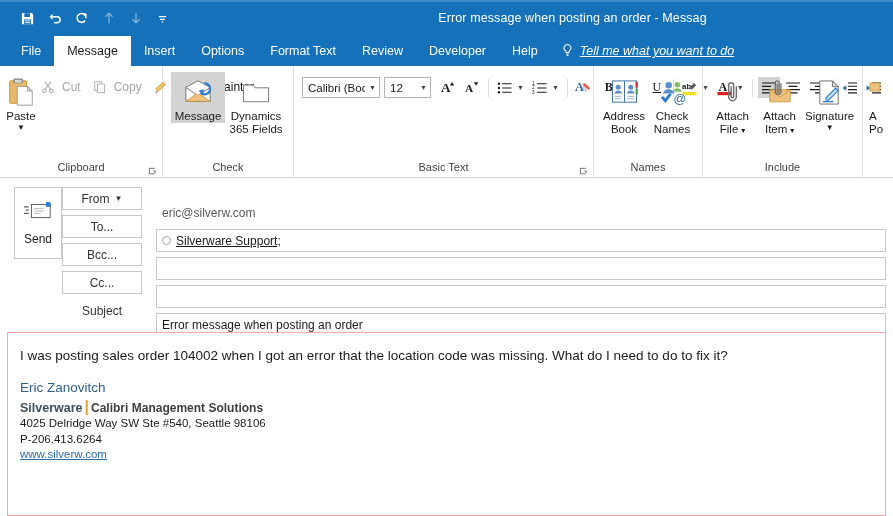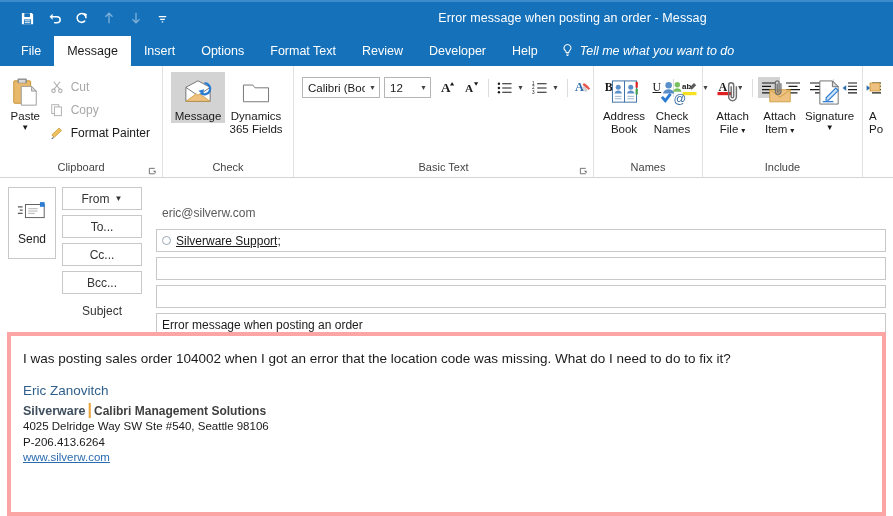--- a/index.html
+++ b/index.html
@@ -78,20 +78,21 @@
   .tab.active {
     background: #ffffff;
     color: #1a1a1a;
   }
   .tellme {
     display: flex; align-items: center; gap: 6px;
     color: #ffffff; font-size: 12.5px;
     padding: 0 10px; height: 30px;
     cursor: pointer;
     font-style: italic;
+    text-decoration: underline;
   }
   .tellme .bulb { font-style: normal; }
 
   
   .ribbon {
     height: 112px;
     background: #ffffff;
     border-bottom: 1px solid #d4d4d4;
     display: flex;
     align-items: stretch;
@@ -140,21 +141,21 @@
     color: #1a1a1a;
     text-align: center;
     line-height: 13px;
   }
   .bigbtn.wide { width: 64px; }
   .bigbtn .ic { height: 34px; display:flex; align-items:center; justify-content:center; }
   .bigbtn .lbl { margin-top: 1px; }
   .bigbtn.selected { background: #d3d3d3; }
   .caret-sm { font-size: 8px; line-height: 8px; margin-top:1px; }
 
-  .smallcol { display: flex; flex-direction: column; gap: 1px; padding-top: 4px; }
+  .smallcol { display: flex; flex-direction: row; gap: 1px; padding-top: 4px; }
   .smallbtn {
     display: flex; align-items: center; gap: 5px;
     height: 22px; padding: 0 6px 0 3px;
     font-size: 12px; color: #1a1a1a;
     cursor: pointer;
     white-space: nowrap;
   }
   .smallbtn.disabled { color: #a8a8a8; cursor: default; }
   .smallbtn .ic { width: 18px; display:flex; align-items:center; justify-content:center; }
 
@@ -189,21 +190,21 @@
 
   
   .compose {
     flex: 0 0 auto;
     padding: 9px 0 8px 0;
     display: flex;
     background: #fff;
   }
   .sendcol {
     width: 62px;
-    display: flex; justify-content: flex-start;
+    display: flex; justify-content: flex-end;
     padding-left: 8px;
   }
   .sendbtn {
     width: 48px; height: 72px;
     border: 1px solid #c8c8c8;
     background: #fff;
     display: flex; flex-direction: column;
     align-items: center; justify-content: center;
     gap: 7px;
     font-size: 12px; color: #1a1a1a;
@@ -246,21 +247,21 @@
     border: 1px solid #9aa7b4;
     background: #fff;
     flex: 0 0 auto;
   }
   .recip { text-decoration: underline; }
 
   
   .bodywrap {
     flex: 1;
     margin: 2px 7px 0 7px;
-    border: 4px solid #fca5a5;
+    border: 1px solid #fca5a5;
     background: #fff;
     padding: 14px 12px 0 12px;
     overflow: hidden;
     font-family: "Liberation Sans", sans-serif;
   }
   .btext { font-size: 13.5px; color: #1a1a1a; line-height: 17px; }
   .sig { margin-top: 16px; line-height: 15.5px; }
   .sig-name { font-size: 13.5px; color: #2f5f8b; margin-bottom: 3px; }
   .sig-co { font-size: 12.5px; font-weight: bold; color: #3f4f5e; }
   .sig-bar { color: #e8a33d; font-weight: bold; padding: 0 2px; }
@@ -712,28 +713,28 @@
         <div class="finput">
           <span class="pill">
             <span class="pres"></span>
             <span class="recip">Silverware Support;</span>
           </span>
         </div>
       </div>
 
       <div class="frow">
         <div class="fbtn">
-          <span>Cc...</span>
+          <span>Bcc...</span>
         </div>
         <div class="finput"></div>
       </div>
 
       <div class="frow">
         <div class="fbtn">
-          <span>Bcc...</span>
+          <span>Cc...</span>
         </div>
         <div class="finput"></div>
       </div>
 
       <div class="frow">
         <div class="fbtn nobox">Subject</div>
         <div class="finput">Error message when posting an order</div>
       </div>
 
     </div>

